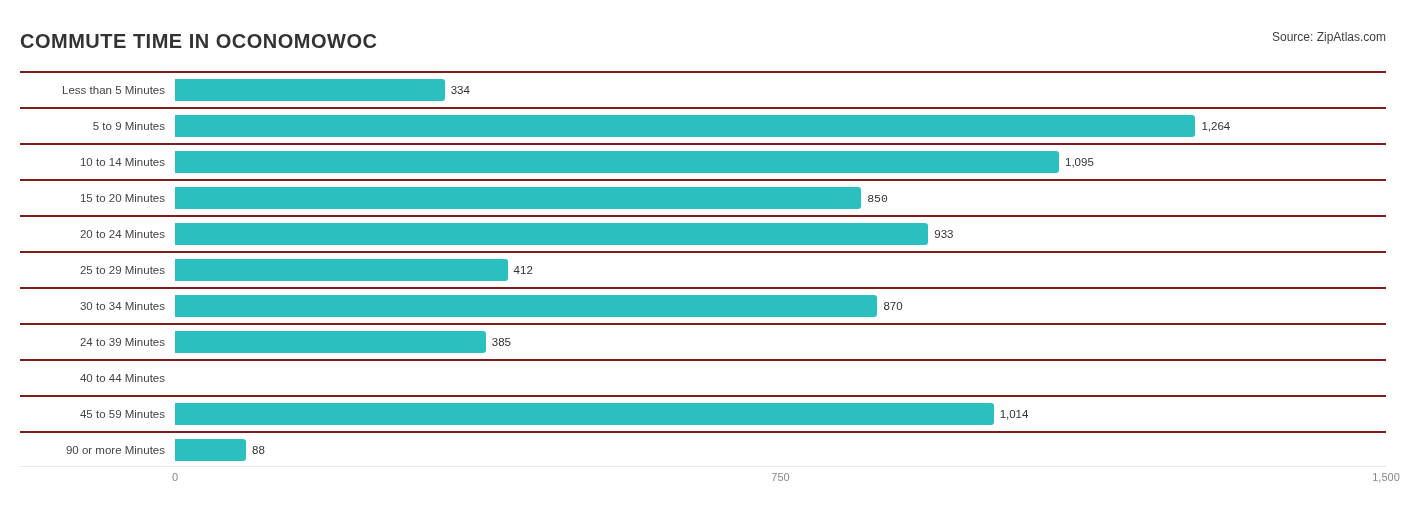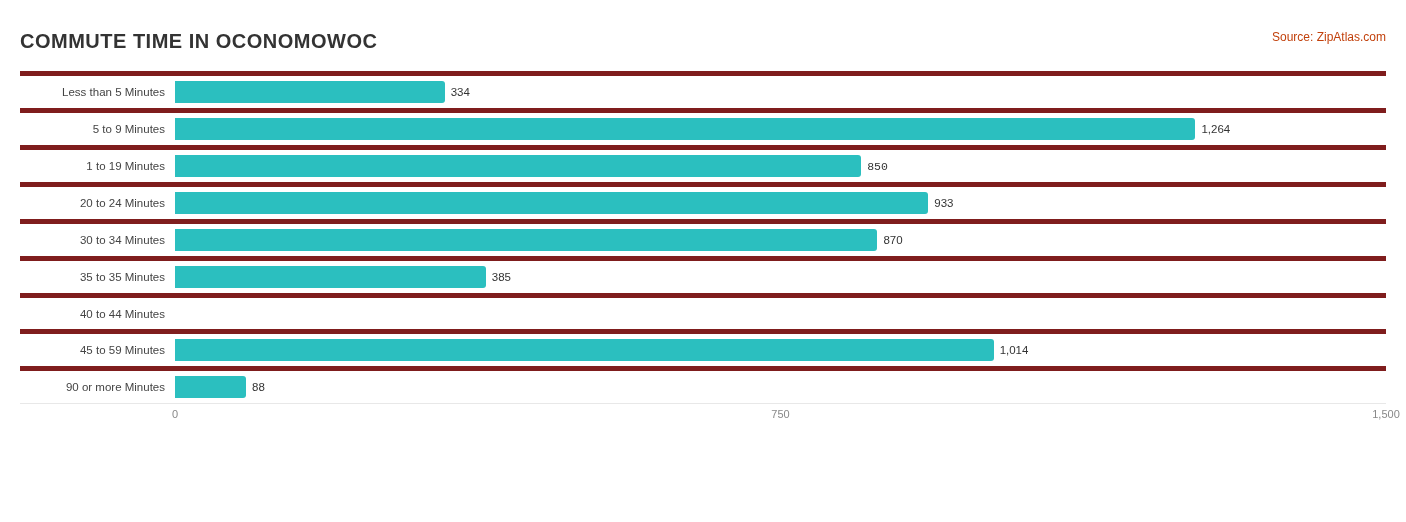--- a/index.html
+++ b/index.html
@@ -22,32 +22,32 @@
     }
     .chart-title {
       font-size: 20px;
       font-weight: bold;
       text-transform: uppercase;
       color: #333;
       letter-spacing: 0.5px;
     }
     .chart-source {
       font-size: 12px;
-      color: #c2410c;
+      color: #404040;
     }
     .chart-body {
       display: flex;
       flex-direction: column;
       gap: 0;
     }
     .bar-row {
       display: flex;
       align-items: center;
       padding: 2px 0;
-      border-top: 5px solid #7f1d1d;
+      border-top: 2px solid #7f1d1d;
       min-height: 36px;
     }
     .bar-row:last-of-type {
       border-bottom: 1px solid #e8e8e8;
     }
     .bar-label {
       width: 155px;
       min-width: 155px;
       font-size: 11.5px;
       color: #444;
@@ -111,45 +111,61 @@
       </div>
       <div class="bar-row">
         <div class="bar-label">5 to 9 Minutes</div>
         <div class="bar-area">
           <div class="bar" style="width: 84.2667%;">
             <span class="bar-value">1,264</span>
           </div>
         </div>
       </div>
       <div class="bar-row">
-        <div class="bar-label">1 to 19 Minutes</div>
+        <div class="bar-label">10 to 14 Minutes</div>
+        <div class="bar-area">
+          <div class="bar" style="width: 73%;">
+            <span class="bar-value">1,095</span>
+          </div>
+        </div>
+      </div>
+      <div class="bar-row">
+        <div class="bar-label">15 to 20 Minutes</div>
         <div class="bar-area">
           <div class="bar" style="width: 56.6667%; font-family: Liberation Mono, monospace;">
             <span class="bar-value">850</span>
           </div>
         </div>
       </div>
       <div class="bar-row">
         <div class="bar-label">20 to 24 Minutes</div>
         <div class="bar-area">
           <div class="bar" style="width: 62.2%;">
             <span class="bar-value">933</span>
           </div>
         </div>
       </div>
       <div class="bar-row">
+        <div class="bar-label">25 to 29 Minutes</div>
+        <div class="bar-area">
+          <div class="bar" style="width: 27.4667%;">
+            <span class="bar-value">412</span>
+          </div>
+        </div>
+      </div>
+      <div class="bar-row">
         <div class="bar-label">30 to 34 Minutes</div>
         <div class="bar-area">
           <div class="bar" style="width: 58%;">
             <span class="bar-value">870</span>
           </div>
         </div>
       </div>
       <div class="bar-row">
-        <div class="bar-label">35 to 35 Minutes</div>
+        <div class="bar-label">24 to 39 Minutes</div>
         <div class="bar-area">
           <div class="bar" style="width: 25.6667%;">
             <span class="bar-value">385</span>
           </div>
         </div>
       </div>
       <div class="bar-row">
         <div class="bar-label">40 to 44 Minutes</div>
       </div>
       <div class="bar-row">

